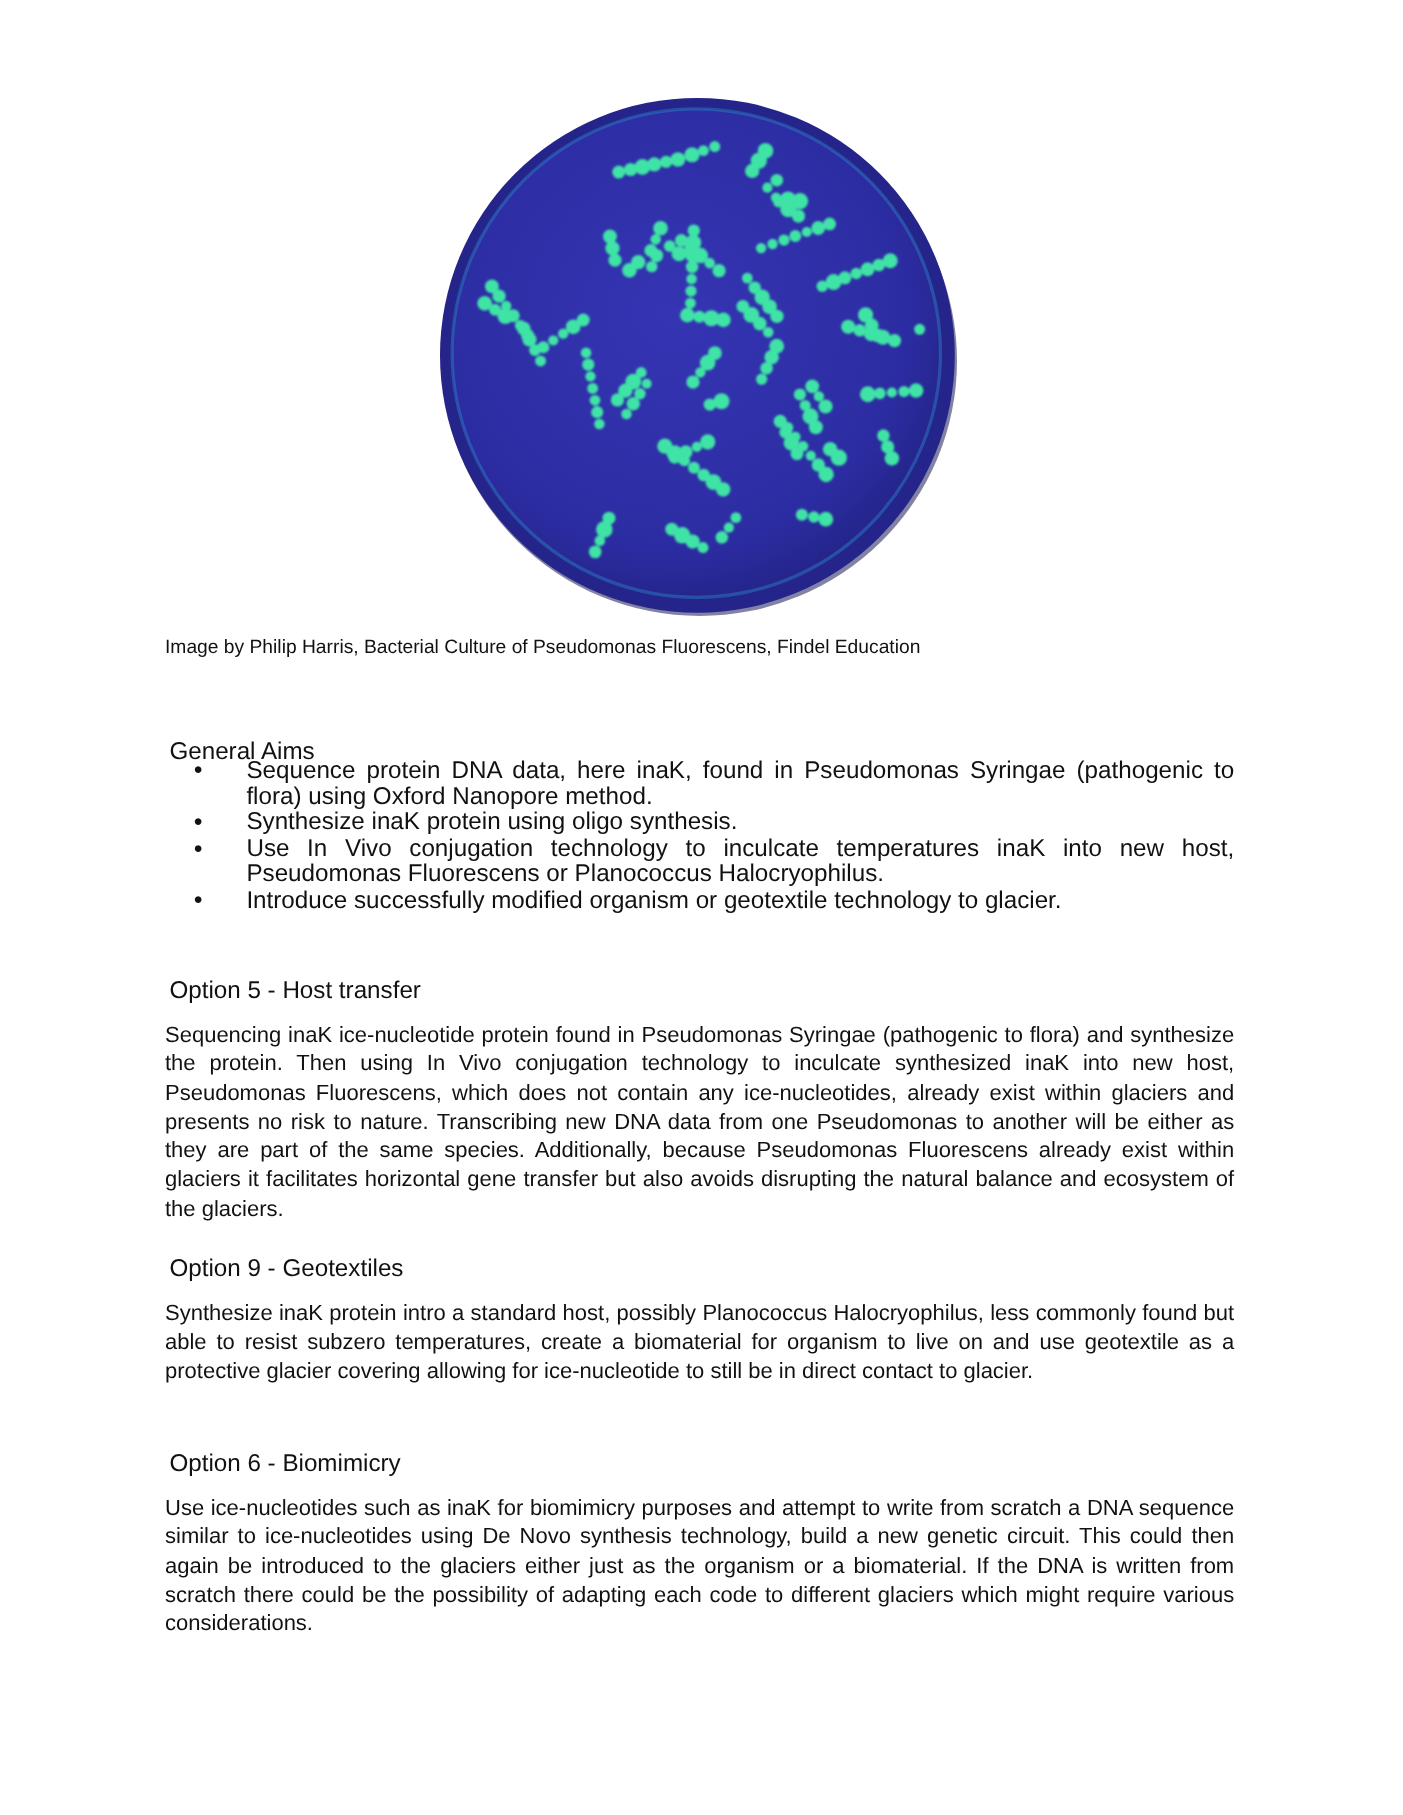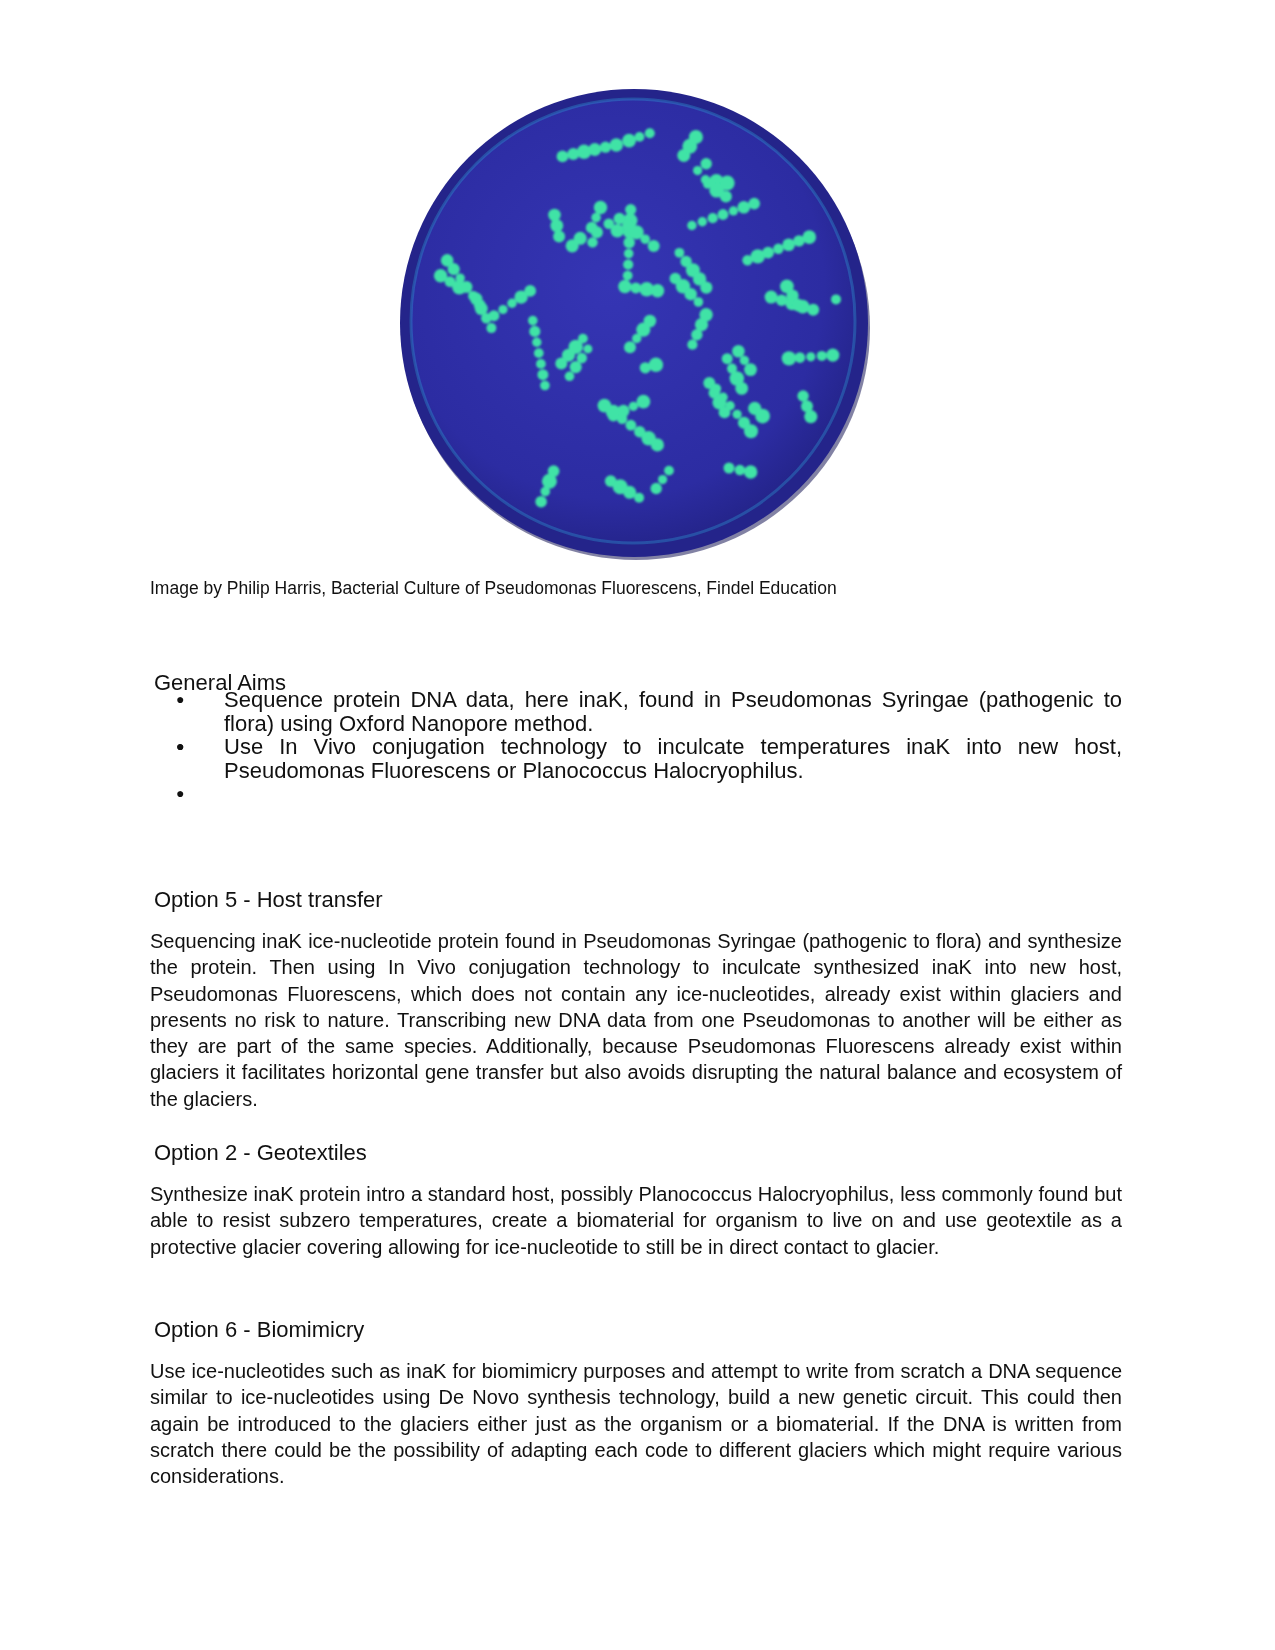--- a/index.html
+++ b/index.html
@@ -213,26 +213,26 @@
       </g>
   </svg>
 </div>
 
 <div class="caption">Image by Philip Harris, Bacterial Culture of Pseudomonas Fluorescens, Findel Education</div>
 
 <div class="content">
   <h2 style="top:666px">General Aims</h2>
   <ul class="aims-list">
     <li><span class="bullet">●</span><span>Sequence protein DNA data, here inaK, found in Pseudomonas Syringae (pathogenic to flora) using Oxford Nanopore method.</span></li>
-    <li><span class="bullet">●</span></li>
+    <li><span class="bullet">●</span><span>Synthesize inaK protein using oligo synthesis.</span></li>
     <li><span class="bullet">●</span><span>Use In Vivo conjugation technology to  inculcate temperatures inaK into new host, Pseudomonas Fluorescens or Planococcus Halocryophilus.</span></li>
-    <li><span class="bullet">●</span></li>
+    <li><span class="bullet">●</span><span>Introduce successfully modified organism or geotextile technology to glacier.</span></li>
   </ul>
 
   <h2 style="top:883px">Option 5 - Host transfer</h2>
   <p class="body" style="top:928px">Sequencing inaK ice-nucleotide protein found in Pseudomonas Syringae (pathogenic to flora) and synthesize the protein. Then using In Vivo conjugation technology to  inculcate synthesized inaK into new host, Pseudomonas Fluorescens, which does not contain any ice-nucleotides, already exist within glaciers and presents no risk to nature. Transcribing new DNA data from one Pseudomonas to another will be either as they are part of the same species. Additionally, because Pseudomonas Fluorescens already exist within glaciers it facilitates horizontal gene transfer but also avoids disrupting the natural balance and ecosystem of the glaciers.</p>
 
-  <h2 style="top:1136px">Option 2 - Geotextiles</h2>
+  <h2 style="top:1136px">Option 9 - Geotextiles</h2>
   <p class="body" style="top:1181px">Synthesize inaK protein intro a standard host, possibly Planococcus Halocryophilus, less commonly found but able to resist subzero temperatures, create a biomaterial for organism to live on and use geotextile as a protective glacier covering allowing for ice-nucleotide to still be in direct contact to glacier.</p>
 
   <h2 style="top:1313px">Option 6 - Biomimicry</h2>
   <p class="body" style="top:1358px">Use ice-nucleotides such as inaK for biomimicry purposes and attempt to write from scratch a DNA sequence similar to ice-nucleotides using De Novo synthesis technology, build a new genetic circuit. This could then again be introduced to the glaciers either just as the organism or a biomaterial. If the DNA is written from scratch there could be the possibility of adapting each code to different glaciers which might require various considerations.</p>
 </div>
 
 </body></html>

